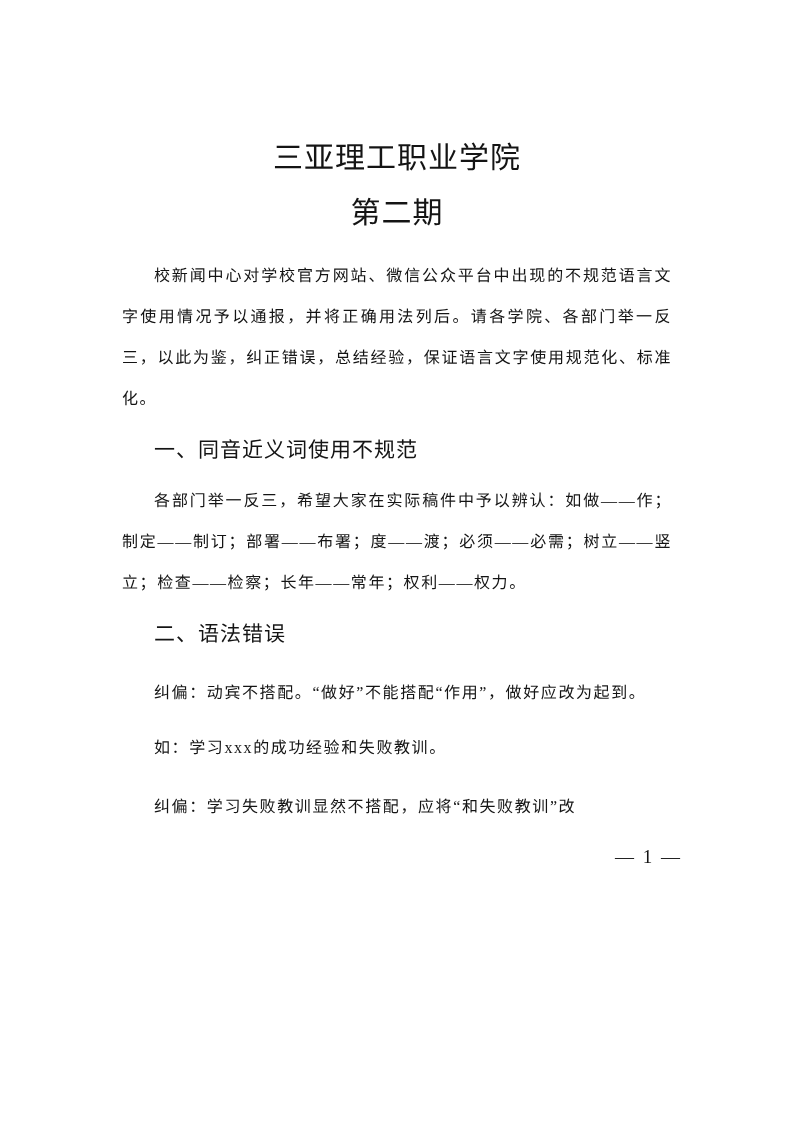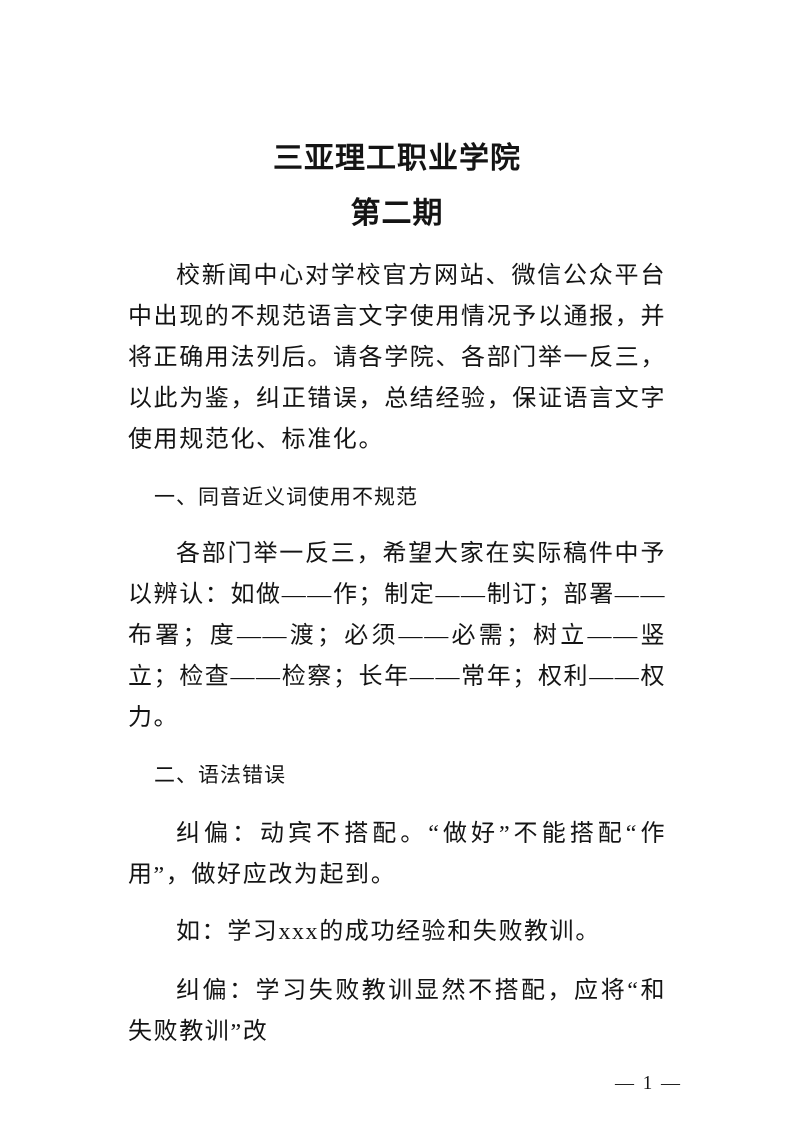--- a/index.html
+++ b/index.html
@@ -15,29 +15,29 @@
     background: #ffffff;
     box-sizing: border-box;
     padding: 130px 112px 0 112px;
     overflow: hidden;
     color: #141414;
     font-family: "Liberation Serif", "DejaVu Serif", serif;
   }
   .title {
     margin: 0;
     font-size: 30px;
-    font-weight: bold;
+    font-weight: normal;
     line-height: 55px;
     text-align: center;
     letter-spacing: 1px;
     font-family: "Liberation Serif", "DejaVu Serif", serif;
   }
   .para {
-    margin: 16px;
-    font-size: 24px;
+    margin: 10px;
+    font-size: 16px;
     line-height: 41px;
     letter-spacing: 1.6px;
     text-align: justify;
     text-justify: inter-character;
     text-indent: 2em;
   }
   .para-intro {
     margin-top: 15px;
   }
   .heading {

